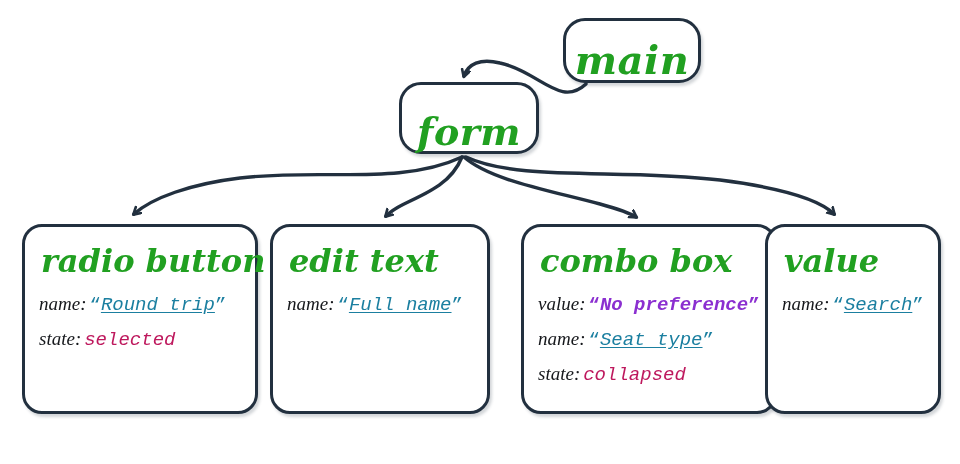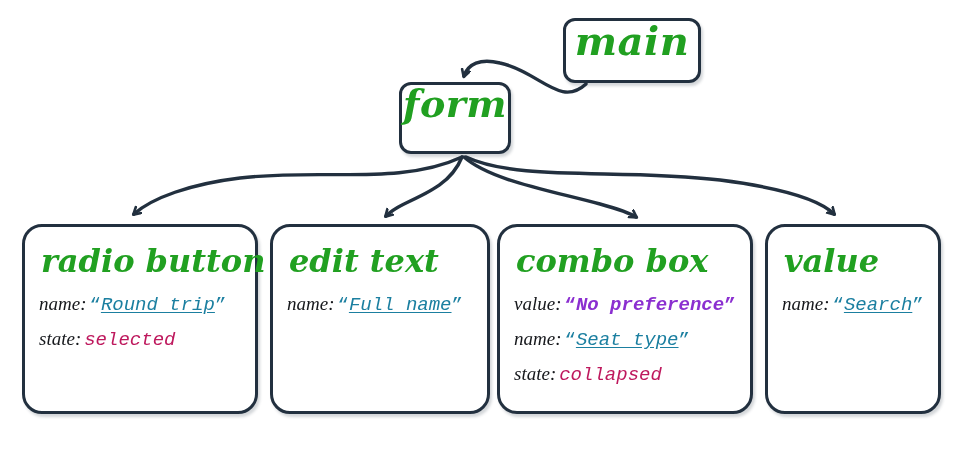--- a/index.html
+++ b/index.html
@@ -32,47 +32,47 @@
     box-sizing: border-box;
     background: #ffffff;
     border: 3px solid #22303f;
     border-radius: 20px;
     box-shadow: 2px 3px 3px rgba(34,48,63,0.20);
   }
 
   
   .node-top {
     display: flex;
-    align-items: flex-start;
+    align-items: flex-end;
     justify-content: center;
-    border-radius: 12px;
+    border-radius: 22px;
   }
   .node-top .node-title {
     color: #21a021;
     font-family: "DejaVu Serif", serif;
     font-style: italic;
     font-weight: bold;
     font-size: 40px;
     line-height: 1;
     letter-spacing: 0.5px;
   }
 
   #node-main  { left: 563px; top: 18px;  width: 138px; height: 65px; }
-  #node-form  { left: 399px; top: 82px;  width: 112px; height: 72px; }
+  #node-form  { left: 399px; top: 82px;  width: 140px; height: 72px; }
   #node-form .node-title { font-size: 38px; }
 
   
   .node-leaf {
     top: 224px;
     height: 190px;
     padding: 10px 0 0 0;
   }
   #node-radio  { left: 22px;  width: 236px; }
   #node-edit   { left: 270px; width: 220px; }
-  #node-combo  { left: 497px; width: 256px; }
+  #node-combo  { left: 521px; width: 256px; }
   #node-button { left: 765px; width: 176px; }
 
   .node-leaf .node-title {
     display: block;
     color: #21a021;
     font-family: "DejaVu Serif", serif;
     font-style: italic;
     font-weight: bold;
     font-size: 32px;
     line-height: 1.05;

